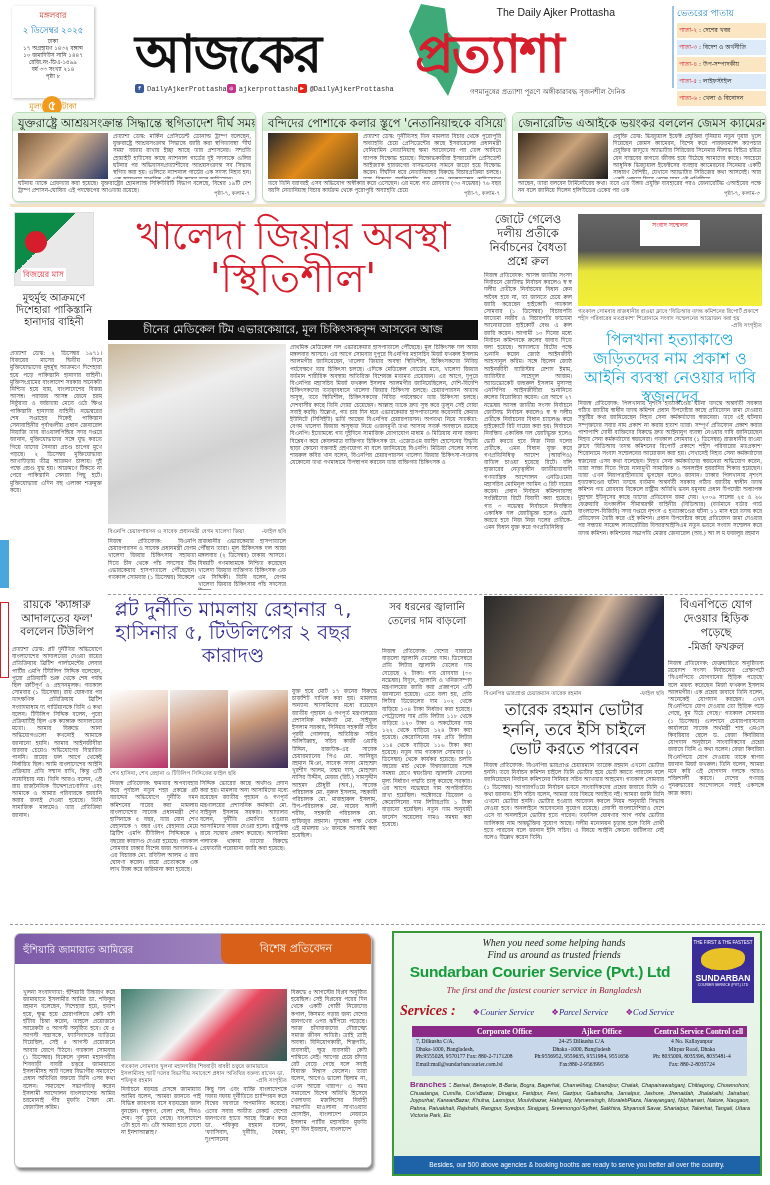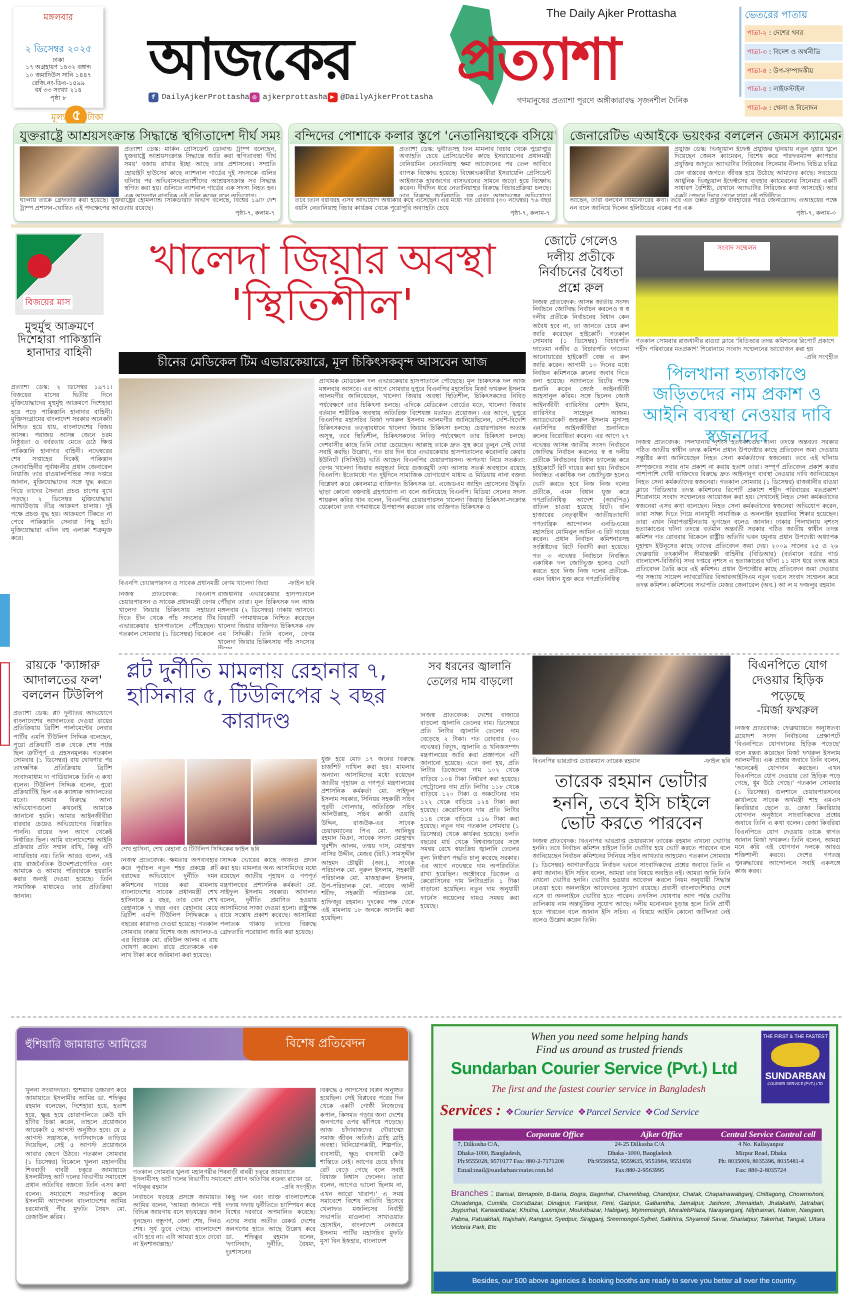--- a/index.html
+++ b/index.html
@@ -7,23 +7,23 @@
   .abs { position: absolute; }
   .body-text { font-size: 5.6px; line-height: 7.2px; color: #333; text-align: justify; overflow: hidden; }
   .photo { background: linear-gradient(135deg, #8a8a8a, #d8d8d8 45%, #6d6d6d); overflow: hidden; }
   .caption { font-size: 5.5px; color: #444; line-height: 7px; }
   .pageref { font-size: 5.5px; color: #333; text-align: right; }
   .dash { border-top: 1px dashed #999; }
 
   
   #datebox { left: 12px; top: 6px; width: 82px; height: 92px; background: #fff; box-shadow: 1px 1px 3px #bbb; text-align: center; padding-top: 3px; }
   #datebox .day { color: #c0392b; font-size: 8px; }
-  #datebox .date { color: #1a7fc1; font-size: 8.5px; margin-top: 16px; }
+  #datebox .date { color: #1a7fc1; font-size: 8.5px; margin-top: 2px; }
   #datebox .line { font-size: 5.6px; line-height: 7px; color: #222; }
-  #datebox .price { display: flex; align-items: center; justify-content: flex-end; margin-top: 2px; color: #d38b00; font-size: 8px; }
+  #datebox .price { display: flex; align-items: center; justify-content: center; margin-top: 16px; color: #d38b00; font-size: 8px; }
   #datebox .price .coin { width: 20px; height: 20px; border-radius: 50%; background: #f29a1c; color: #fff; font-weight: bold; font-size: 13px; line-height: 20px; text-align: center; }
   #logo { left: 135px; top: 4px; width: 480px; height: 70px; }
   #logo .black { position: absolute; left: 0; top: 10px; font-size: 52px; font-weight: bold; color: #111; letter-spacing: -2px; }
   #logo .map { position: absolute; left: 268px; top: 0; width: 60px; height: 92px; background: #3daa78; clip-path: polygon(30% 0,70% 5%,75% 30%,95% 45%,90% 75%,75% 100%,55% 80%,40% 75%,25% 55%,10% 30%); }
   #logo .red { position: absolute; left: 280px; top: 10px; font-size: 52px; font-weight: bold; color: #d61d2c; letter-spacing: -2px; }
   #logo .eng { position: absolute; right: 0; top: 2px; font-family: "Liberation Sans", sans-serif; font-size: 10.5px; color: #222; }
   #social { left: 135px; top: 84px; display: flex; gap: 0; font-size: 7px; font-family: Liberation Mono, monospace; color: #333; align-items: center; }
   #social .s { display: flex; align-items: center; gap: 3px; }
   #social .ic { width: 9px; height: 9px; border-radius: 2px; color: #fff; font-size: 6px; line-height: 9px; text-align: center; font-weight: bold; }
   #tagline { left: 470px; top: 86px; font-size: 7px; color: #333; }
@@ -105,30 +105,30 @@
   
   #ad { left: 392px; top: 931px; width: 370px; height: 245px; border: 2px solid #3a9a3a; background: linear-gradient(#eef7ee, #dff0df); font-family: "Liberation Serif", serif; }
   #ad-tag1 { position: absolute; left: 40px; top: 4px; width: 240px; text-align: center; font-style: italic; font-size: 10px; color: #222; line-height: 12px; }
   #ad-name { position: absolute; left: 6px; top: 30px; width: 280px; text-align: center; font-family: "Liberation Sans", sans-serif; font-weight: bold; font-size: 15.5px; color: #169a3b; letter-spacing: -0.3px; }
   #ad-sub { position: absolute; left: 30px; top: 52px; width: 240px; text-align: center; font-style: italic; font-size: 9px; color: #a01e3c; }
   #ad-logo { position: absolute; right: 6px; top: 4px; width: 62px; height: 66px; background: #3b2d97; color: #fff; text-align: center; font-family: "Liberation Sans", sans-serif; }
   #ad-logo .t1 { font-size: 4.5px; margin-top: 3px; }
   #ad-logo .tiger { width: 44px; height: 22px; margin: 3px auto; background: #e9c227; border-radius: 50% 40% 50% 40%; }
   #ad-logo .t2 { font-size: 8.5px; font-weight: bold; }
   #ad-logo .t3 { font-size: 3.5px; }
-  #ad-services { position: absolute; left: 6px; top: 70px; width: 355px; display: flex; align-items: baseline; gap: 4px; font-style: italic; font-size: 8.5px; color: #2a2a8a; }
+  #ad-services { position: absolute; left: 6px; top: 70px; width: 355px; display: flex; align-items: baseline; gap: 17px; font-style: italic; font-size: 8.5px; color: #2a2a8a; }
   #ad-services .lbl { color: #b0131e; font-weight: bold; font-size: 14px; }
   #ad-services .it::before { content: "\2756 "; color: #8a1e8a; font-style: normal; }
   #ad-offices { position: absolute; left: 18px; top: 93px; width: 335px; height: 50px; background: #c9d7ea; }
-  #ad-offices .hdr { display: flex; background: #8a2a86; color: #fff; font-style: italic; font-weight: bold; font-size: 7.5px; height: 11px; line-height: 11px; padding-left: 44px; }
+  #ad-offices .hdr { display: flex; background: #8a2a86; color: #fff; font-weight: bold; font-size: 7.5px; height: 11px; line-height: 11px; padding-left: 44px; }
   #ad-offices .hdr div, #ad-offices .cols > div { flex: 1; text-align: center; }
   #ad-offices .cols { display: flex; font-size: 5.6px; line-height: 7.6px; color: #111; padding-top: 1px; }
   #ad-offices .cols .l { text-align: left; padding-left: 4px; }
   #ad-branches { position: absolute; left: 16px; top: 148px; width: 340px; font-family: "Liberation Sans", sans-serif; font-style: italic; font-size: 5.4px; line-height: 7.6px; color: #222; text-align: justify; }
-  #ad-branches .b { color: #8a2a86; font-weight: normal; font-style: normal; font-size: 8px; margin-top: 32px; }
+  #ad-branches .b { color: #8a2a86; font-weight: bold; font-style: normal; font-size: 8px; margin-top: 32px; }
   #ad-foot { position: absolute; left: 0; bottom: 0; width: 100%; height: 18px; background: #1e62a8; color: #fff; font-family: "Liberation Sans", sans-serif; font-size: 6.6px; line-height: 18px; text-align: center; }
 </style>
 </head>
 <body>
 
 <div id="datebox" class="abs">
   <div class="day">মঙ্গলবার</div>
   <div class="date">২ ডিসেম্বর ২০২৫</div>
   <div class="line">ঢাকা</div>
   <div class="line">১৭ অগ্রহায়ণ ১৪৩২ বঙ্গাব্দ</div>

